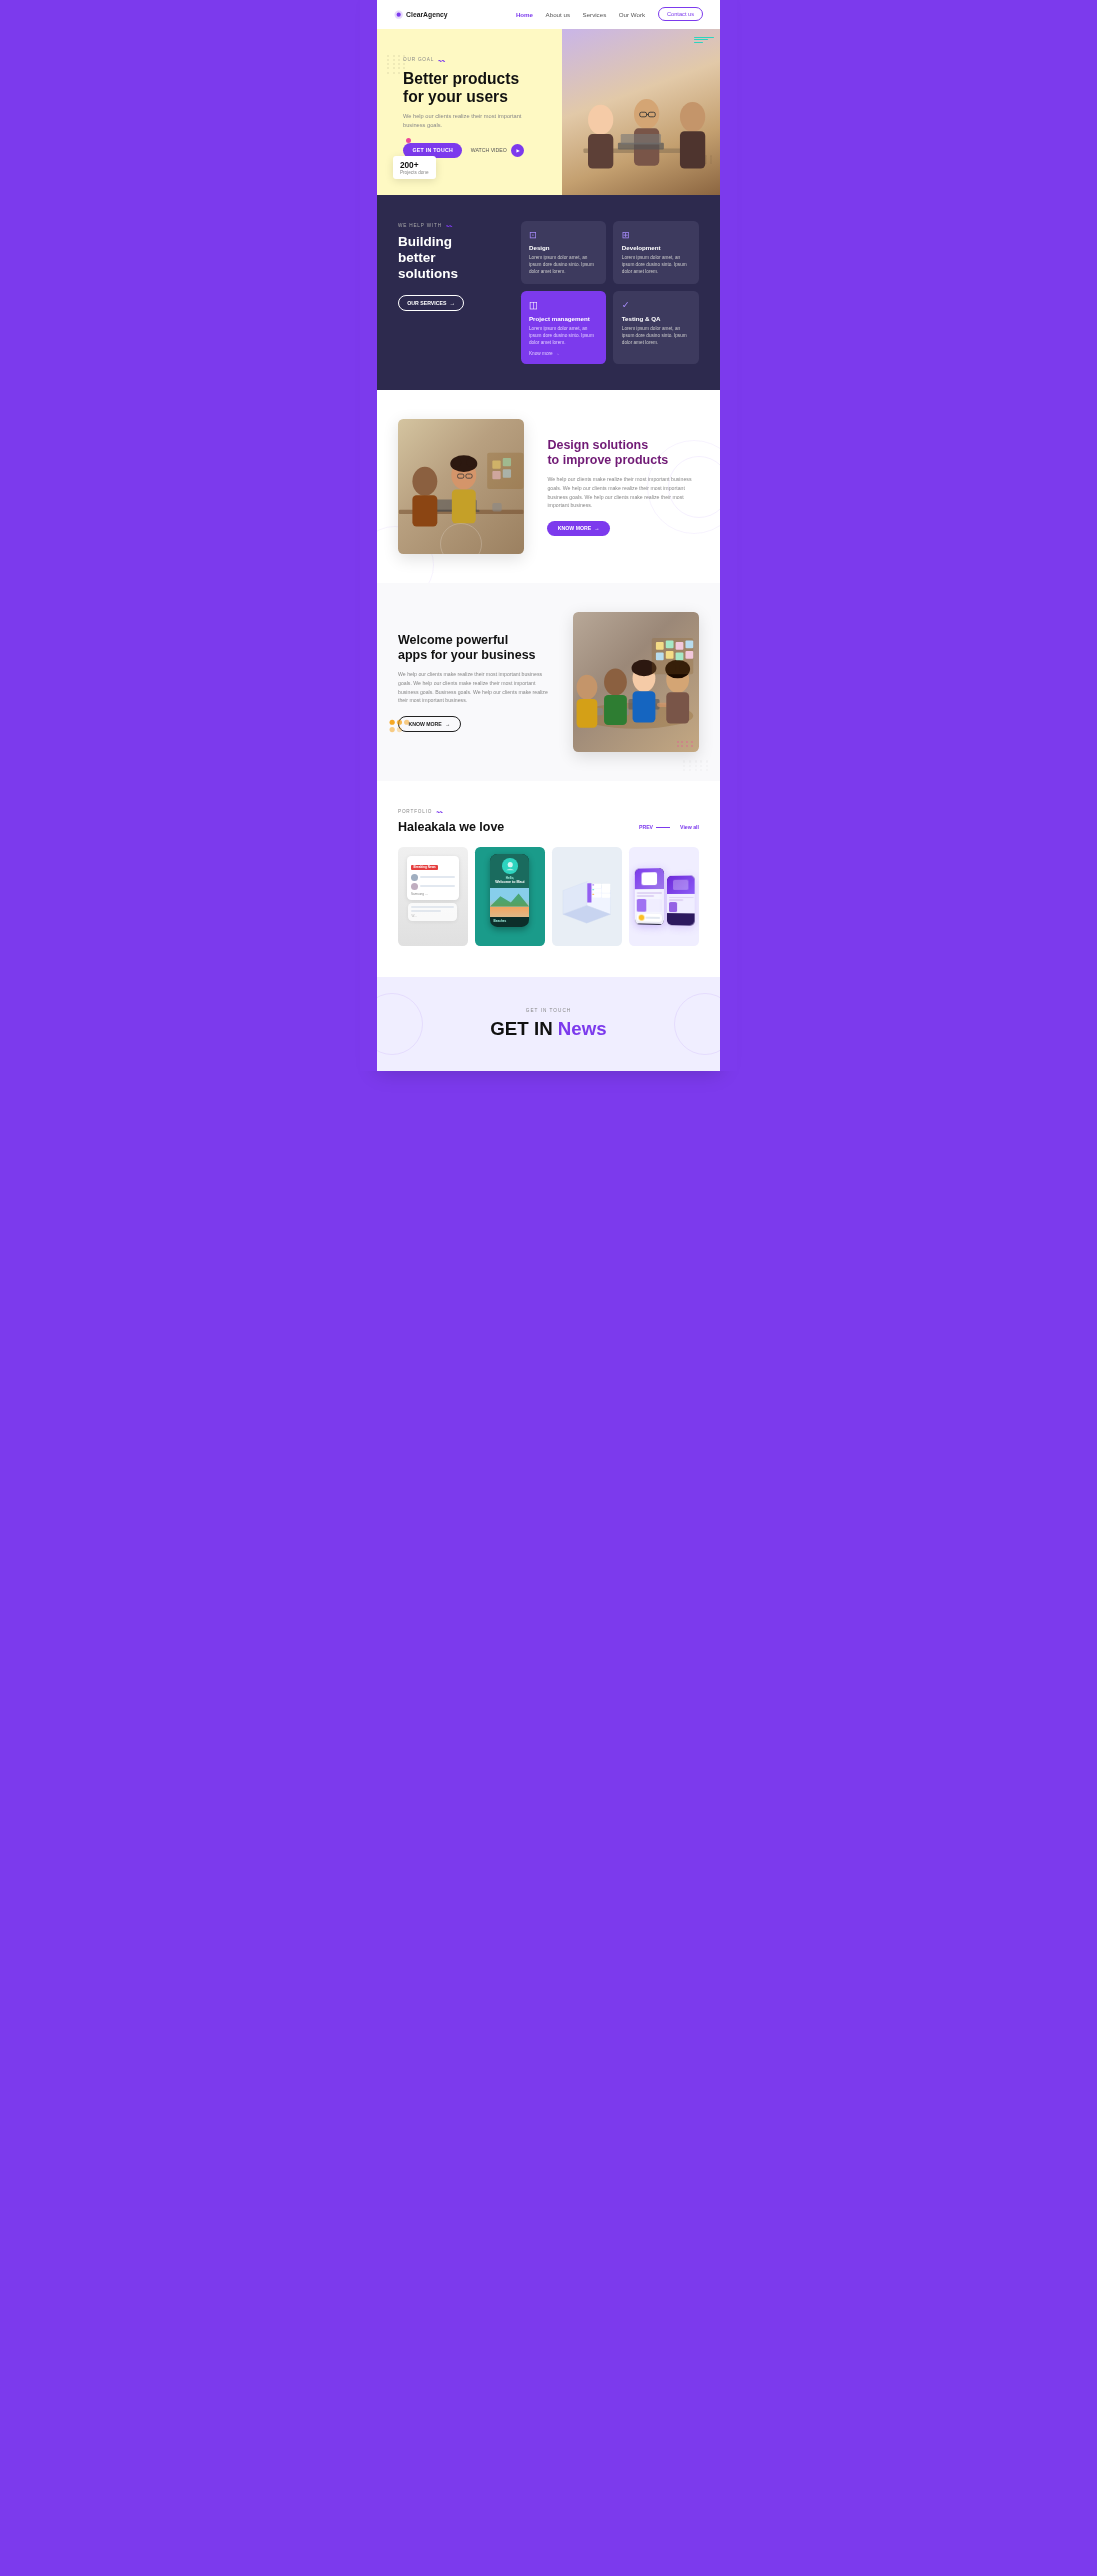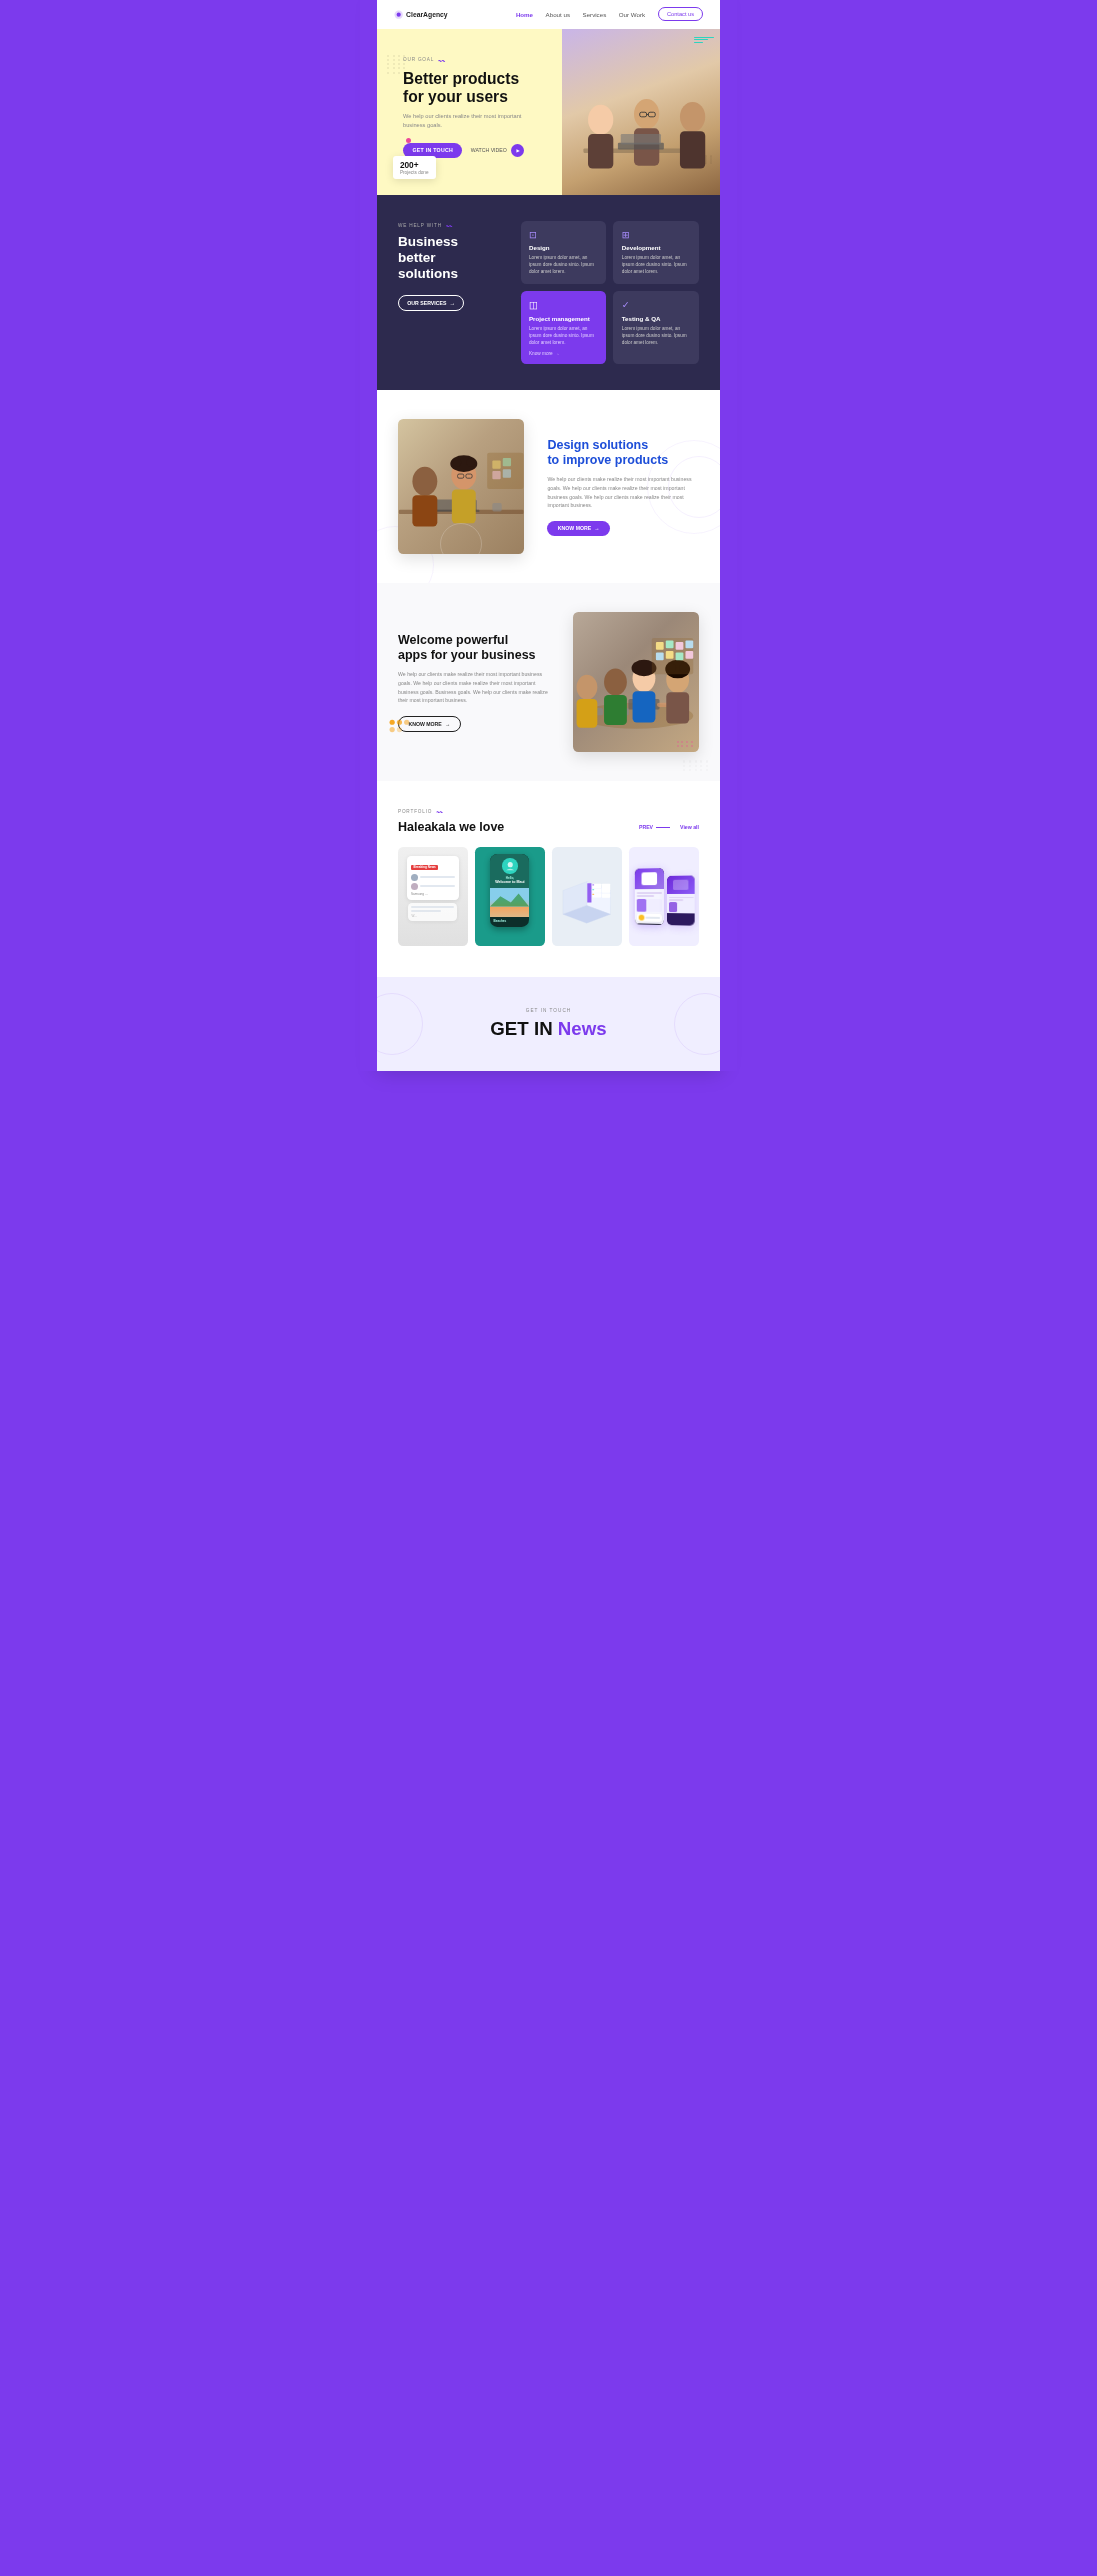--- a/index.html
+++ b/index.html
@@ -174,21 +174,21 @@
       </div>
     </section>
 
     <section style="background:#2d2a4e; padding:26px 21px; display:flex; gap:18.7px;">
       <div style="flex:0 0 104px;">
         <div style="font-size:4.7px; color:#aaa; letter-spacing:0.8px; text-transform:uppercase; margin-bottom:4.2px; display:flex; align-items:center; gap:4.2px;">
           <span>WE HELP WITH</span>
           <span style="color:#7c3aed; font-size:6.2px;">〰</span>
         </div>
         <h2 style="font-size:13.5px; font-weight:900; color:#fff; line-height:1.2; margin-bottom:12.5px;">
-          <span>Business</span><br>
+          <span>Building</span><br>
           <span>better</span><br>
           <span>solutions</span>
         </h2>
         <button style="border:0.8px solid #fff; color:#fff; background:transparent; padding:4.2px 8.3px; border-radius:10.4px; font-size:5.2px; font-weight:700; cursor:pointer; display:flex; align-items:center; gap:3.1px;">
           <span>OUR SERVICES</span>
           <span style="font-size:5.7px;">→</span>
         </button>
       </div>
       <div style="flex:1; display:grid; grid-template-columns:1fr 1fr; gap:7.3px;">
 
@@ -261,21 +261,21 @@
             <rect x="220" y="97" width="16" height="16" rx="2" fill="#BAE6FD" opacity="0.8"></rect>
 
             <rect x="190" y="65" width="70" height="70" rx="4" fill="#8B6023" opacity="0.3"></rect>
           </svg>
         </div>
 
         <div style="position:absolute; bottom:-10.4px; left:50%; transform:translateX(-50%); width:42px; height:42px; border-radius:50%; border:1px solid rgba(255,255,255,0.2);"></div>
       </div>
 
       <div style="flex:1;">
-        <h2 style="font-size:12.5px; font-weight:900; color:#1d4ed8; line-height:1.2; margin-bottom:7.3px;">
+        <h2 style="font-size:12.5px; font-weight:900; color:#701a75; line-height:1.2; margin-bottom:7.3px;">
           <span>Design solutions</span><br>
           <span>to improve products</span>
         </h2>
         <p style="font-size:5.2px; color:#888; line-height:1.7; margin-bottom:10.4px; max-width:156px;">We help our clients make realize their most important business goals. We help our clients make realize their most important business goals. We help our clients make realize their most important business.</p>
         <button style="background:#7c3aed; color:#fff; border:none; padding:4.7px 10.4px; border-radius:10.4px; font-size:5.2px; font-weight:700; cursor:pointer; display:flex; align-items:center; gap:3.1px;">
           <span>KNOW MORE</span>
           <span>→</span>
         </button>
       </div>
     </section>

